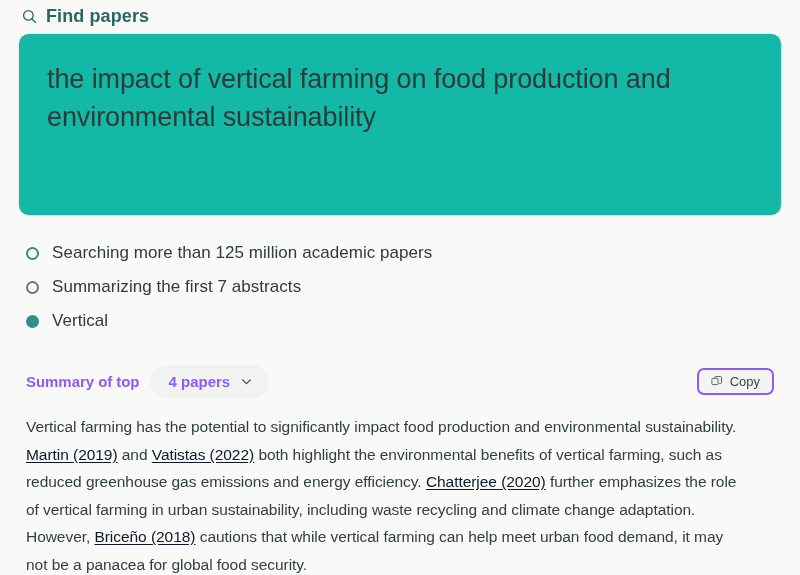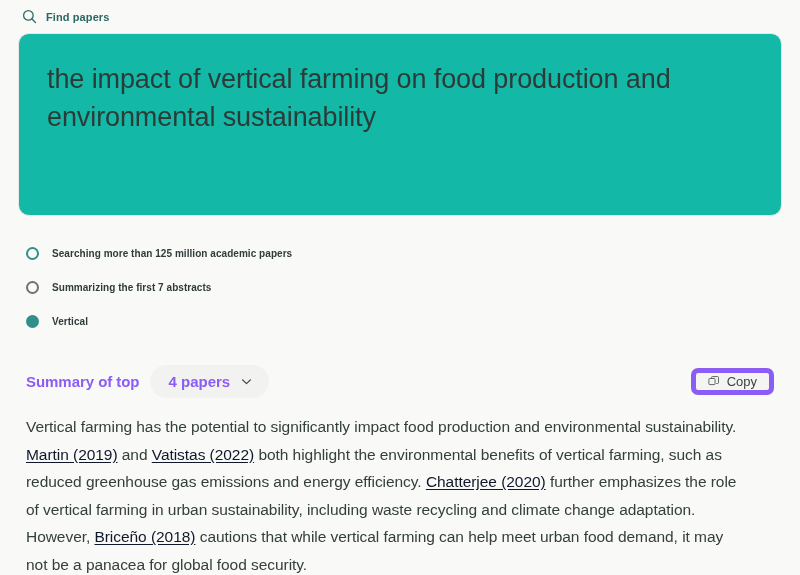--- a/index.html
+++ b/index.html
@@ -35,21 +35,21 @@
     gap: 9px;
     cursor: pointer;
   }
   .search-icon {
     width: 15px;
     height: 15px;
     display: block;
     color: #2f6f6b;
   }
   .header-label {
-    font-size: 11px;
+    font-size: 18px;
     font-weight: 700;
     color: #2a6662;
     letter-spacing: 0.1px;
   }
 
   
   .query-card {
     position: absolute;
     left: 18px;
     top: 33px;
@@ -99,22 +99,22 @@
   }
   .step-dot.gray-ring {
     border: 2px solid #6b7573;
     background: transparent;
   }
   .step-dot.filled {
     border: none;
     background: #2f8f8a;
   }
   .step-label {
-    font-size: 10px;
-    font-weight: 700;
+    font-size: 17px;
+    font-weight: 400;
     color: #2f3c3a;
     letter-spacing: 0.05px;
   }
 
   
   .summary-bar {
     position: absolute;
     left: 26px;
     top: 364px;
     width: 748px;
@@ -151,21 +151,21 @@
     color: #3b4a45;
   }
   .copy-button {
     margin-left: auto;
     height: 27px;
     display: inline-flex;
     align-items: center;
     gap: 7px;
     padding: 0 12px;
     background: #f4f4f2;
-    border: 5px solid #8b5cf6;
+    border: 2px solid #8b5cf6;
     border-radius: 7px;
     box-sizing: border-box;
     cursor: pointer;
   }
   .copy-icon {
     width: 12px;
     height: 12px;
     display: block;
     color: #5a6461;
   }

